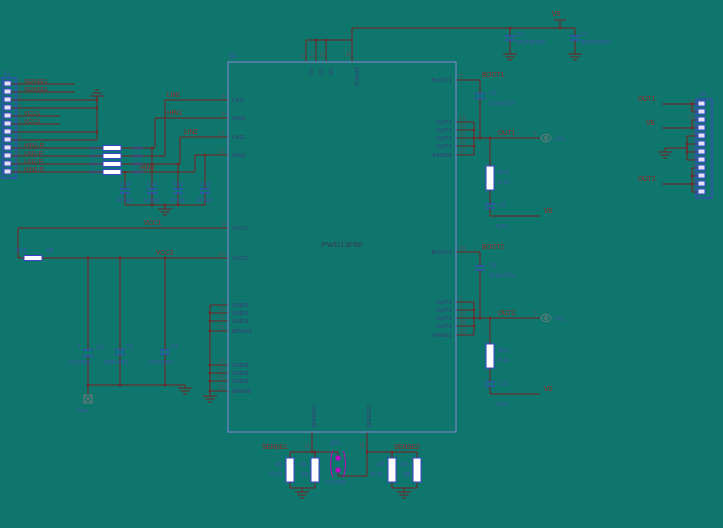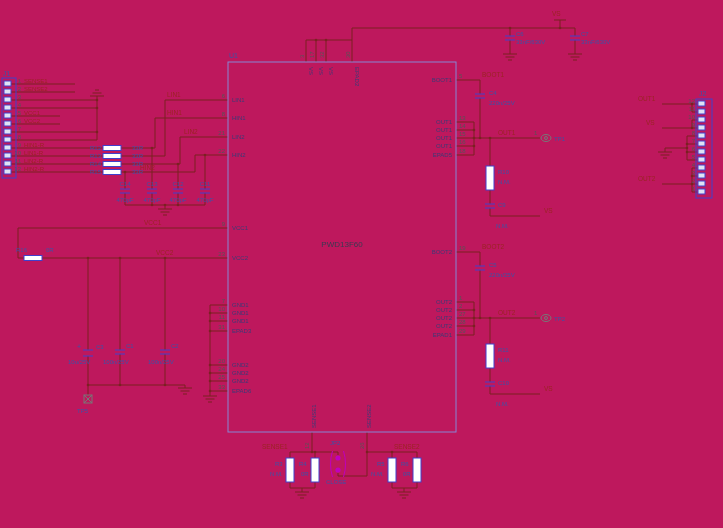--- a/index.html
+++ b/index.html
@@ -1,16 +1,16 @@
 <!DOCTYPE html>
 <html><head>
 <meta charset="utf-8">
 <style>
   html,body{margin:0;padding:0;background:#fff}
-  .stage{position:relative;width:723px;height:528px;background:#be185d;overflow:hidden;
+  .stage{position:relative;width:723px;height:528px;background:#0f766e;overflow:hidden;
          font-family:"Liberation Sans",sans-serif}
   svg text{font-family:"Liberation Sans",sans-serif}
   .t6{font-size:6px}.t65{font-size:6.5px}.t7{font-size:7px}.t8{font-size:8px}
   .net{fill:#9b2423}
   .comp{fill:#3d52a6}
   .pn{fill:#555555}
   .pname{fill:#3b3b77}
   .icname{fill:#3a3a52}
 </style>
 </head>

